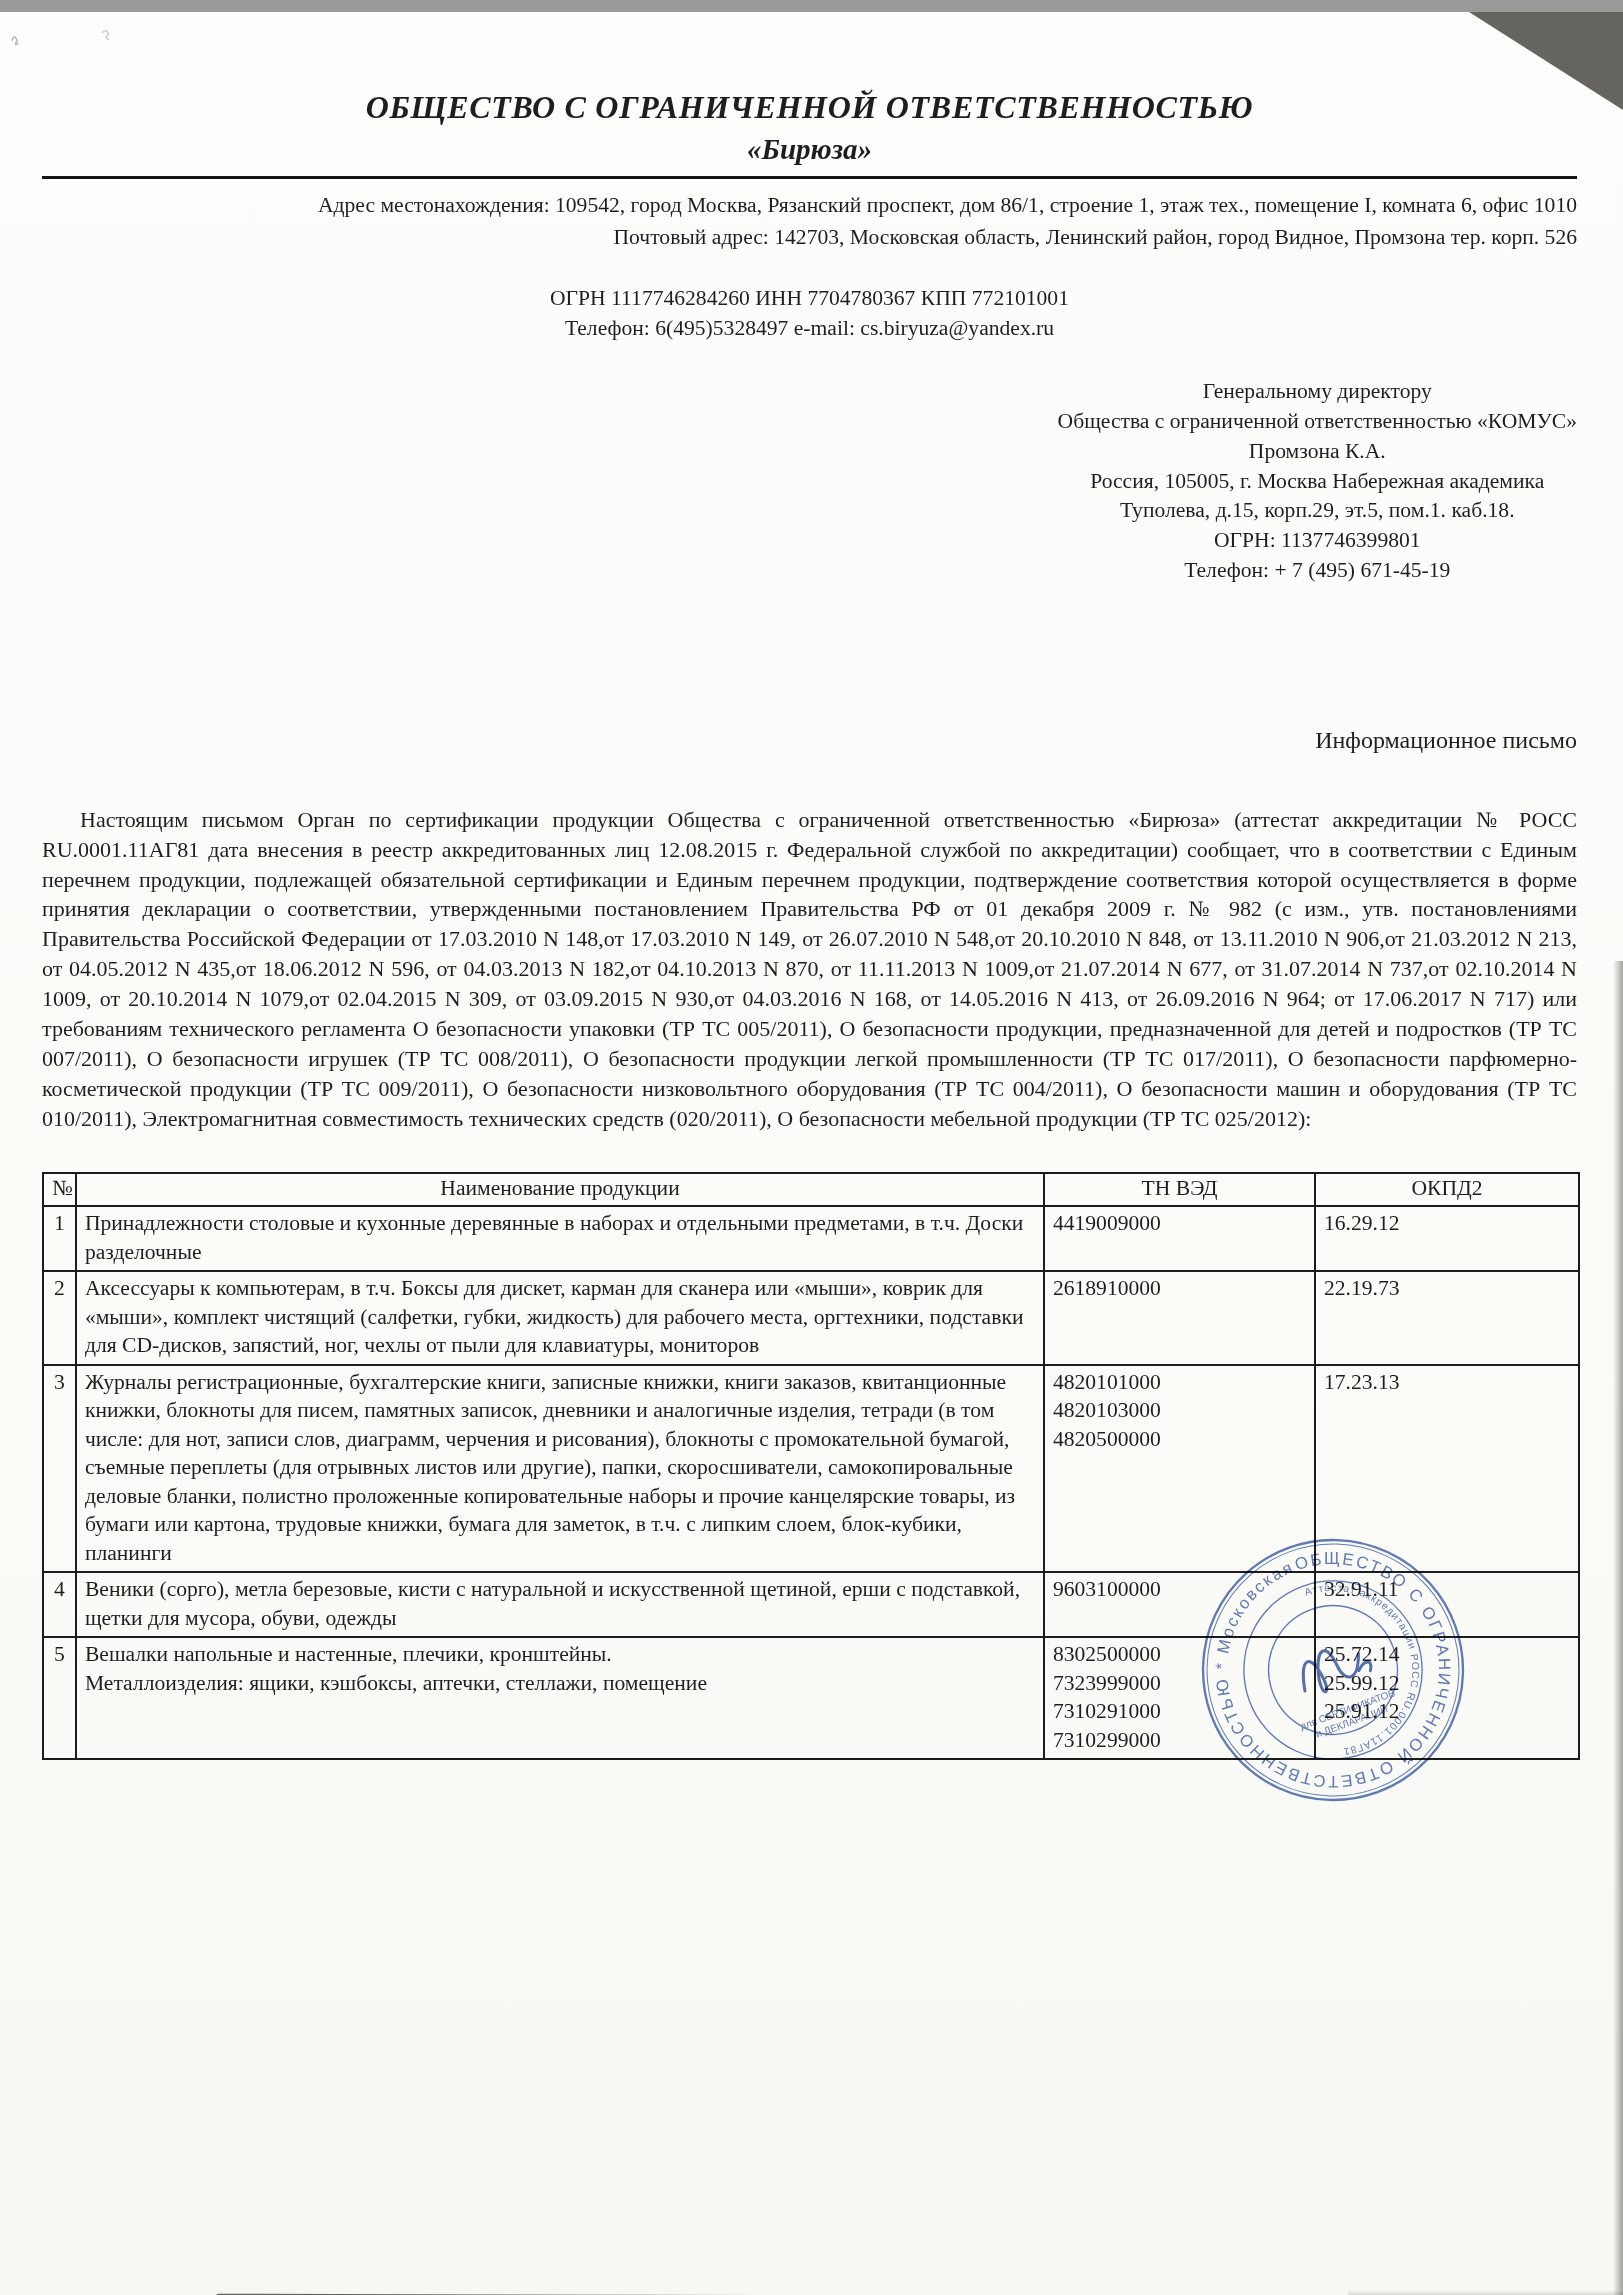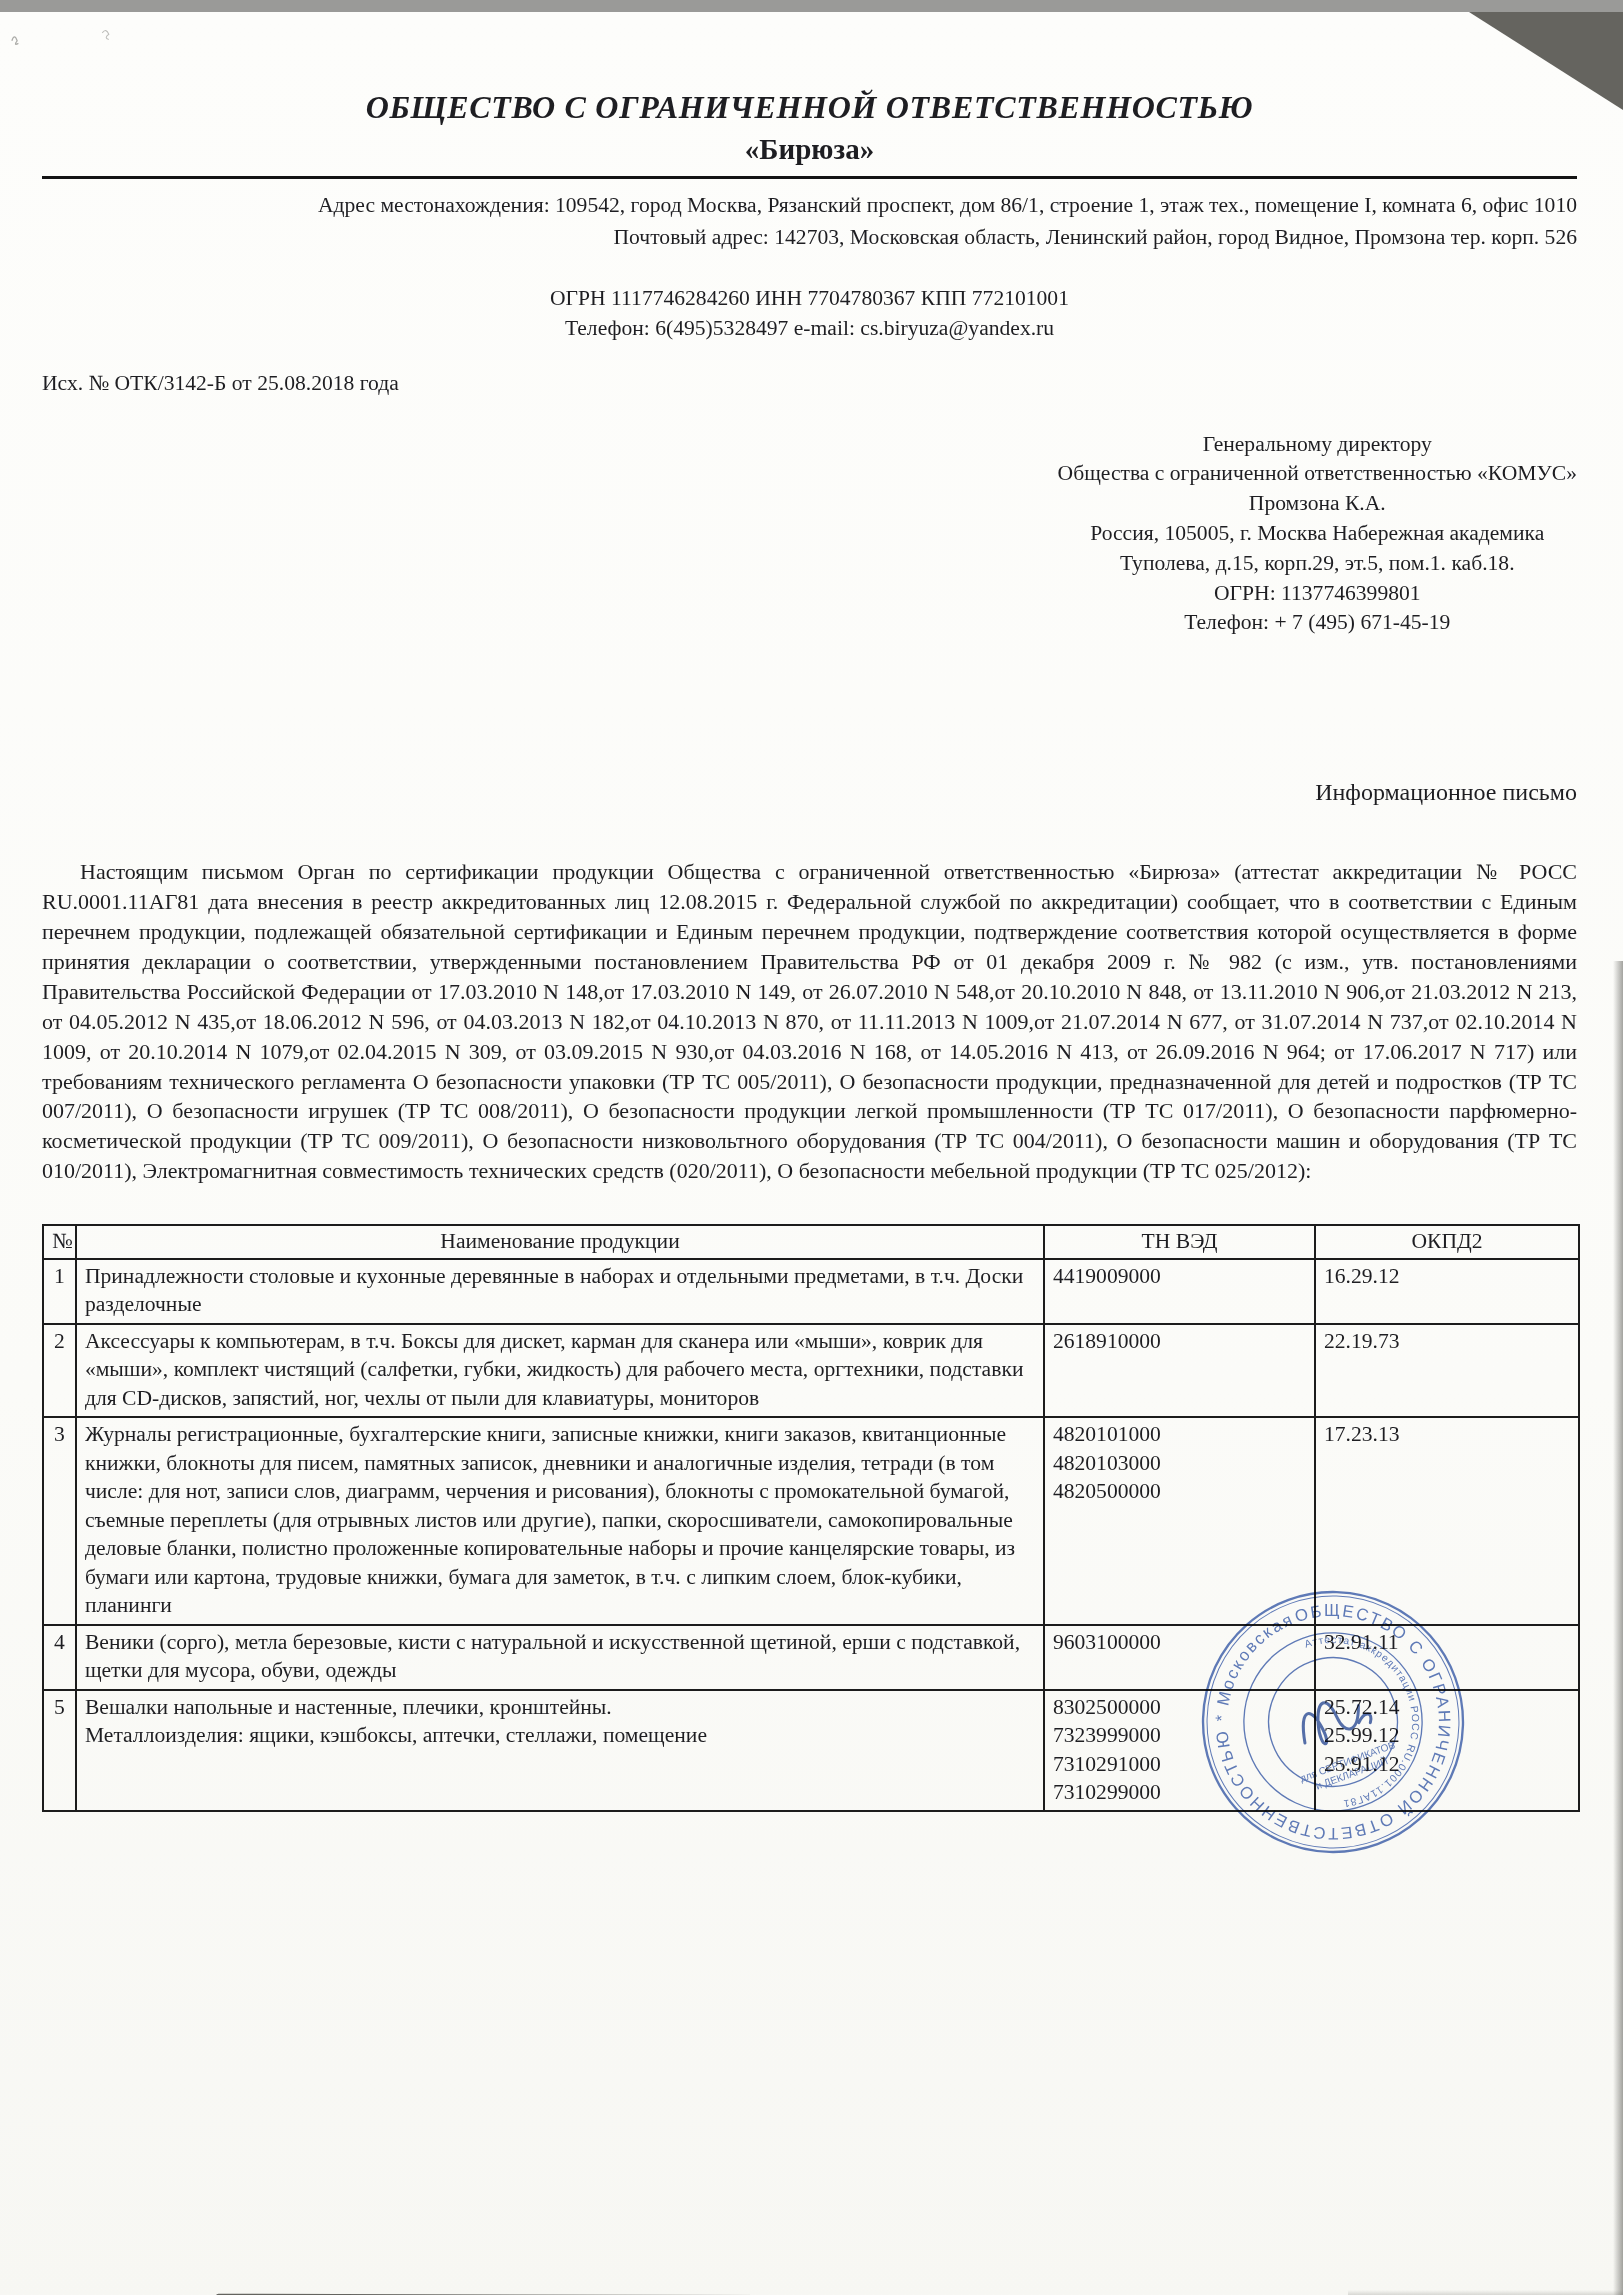--- a/index.html
+++ b/index.html
@@ -9,21 +9,21 @@
     margin:12px auto;
     background:linear-gradient(180deg,#fdfdfb 0%, #fbfbf8 60%, #f7f7f3 100%);
     font-family:"Liberation Serif", serif;
     color:#1e1e22;
     overflow:hidden;
   }
   .content { padding:77px 46px 0 42px; }
 
   
   .company-name { text-align:center; font-weight:bold; font-style:italic; font-size:32px; letter-spacing:0.7px; }
-  .company-sub  { text-align:center; font-weight:bold; font-size:29px; margin-top:6.5px; }
+  .company-sub  { text-align:center; font-weight:bold; font-style:italic; font-size:29px; margin-top:6.5px; }
   .header-rule  { border:0; border-top:3.3px solid #141414; margin:10.5px 0 11.8px 0; }
   .addr { text-align:right; font-size:21.6px; line-height:1.35; }
   .addr + .addr { margin-top:2.6px; }
   .reg-block { margin-top:31px; text-align:center; font-size:21.6px; line-height:1.4; }
   .outgoing { margin-top:27.5px; font-size:21.6px; }
 
   .recipient { width:max-content; margin:34px 0 0 auto; text-align:center; font-size:21.6px; line-height:1.38; }
 
   .letter-title { margin-top:141px; text-align:right; font-size:24px; }
 
@@ -90,21 +90,20 @@
     <hr class="header-rule">
 
     <div class="addr">Адрес местонахождения: 109542, город Москва, Рязанский проспект, дом 86/1, строение 1, этаж тех., помещение I, комната 6, офис 1010</div>
     <div class="addr">Почтовый адрес: 142703, Московская область, Ленинский район, город Видное, Промзона тер. корп. 526</div>
 
     <div class="reg-block">
       <div>ОГРН 1117746284260 ИНН 7704780367 КПП 772101001</div>
       <div>Телефон: 6(495)5328497 e-mail: cs.biryuza@yandex.ru</div>
     </div>
 
-    <div class="outgoing">Исх. № ОТК/3142-Б от 25.08.2018 года</div>
 
     <div class="recipient">
       <div>Генеральному директору</div>
       <div>Общества с ограниченной ответственностью «КОМУС»</div>
       <div>Промзона К.А.</div>
       <div>Россия, 105005, г. Москва Набережная академика</div>
       <div>Туполева, д.15, корп.29, эт.5, пом.1. каб.18.</div>
       <div>ОГРН: 1137746399801</div>
       <div>Телефон: + 7 (495) 671-45-19</div>
     </div>

